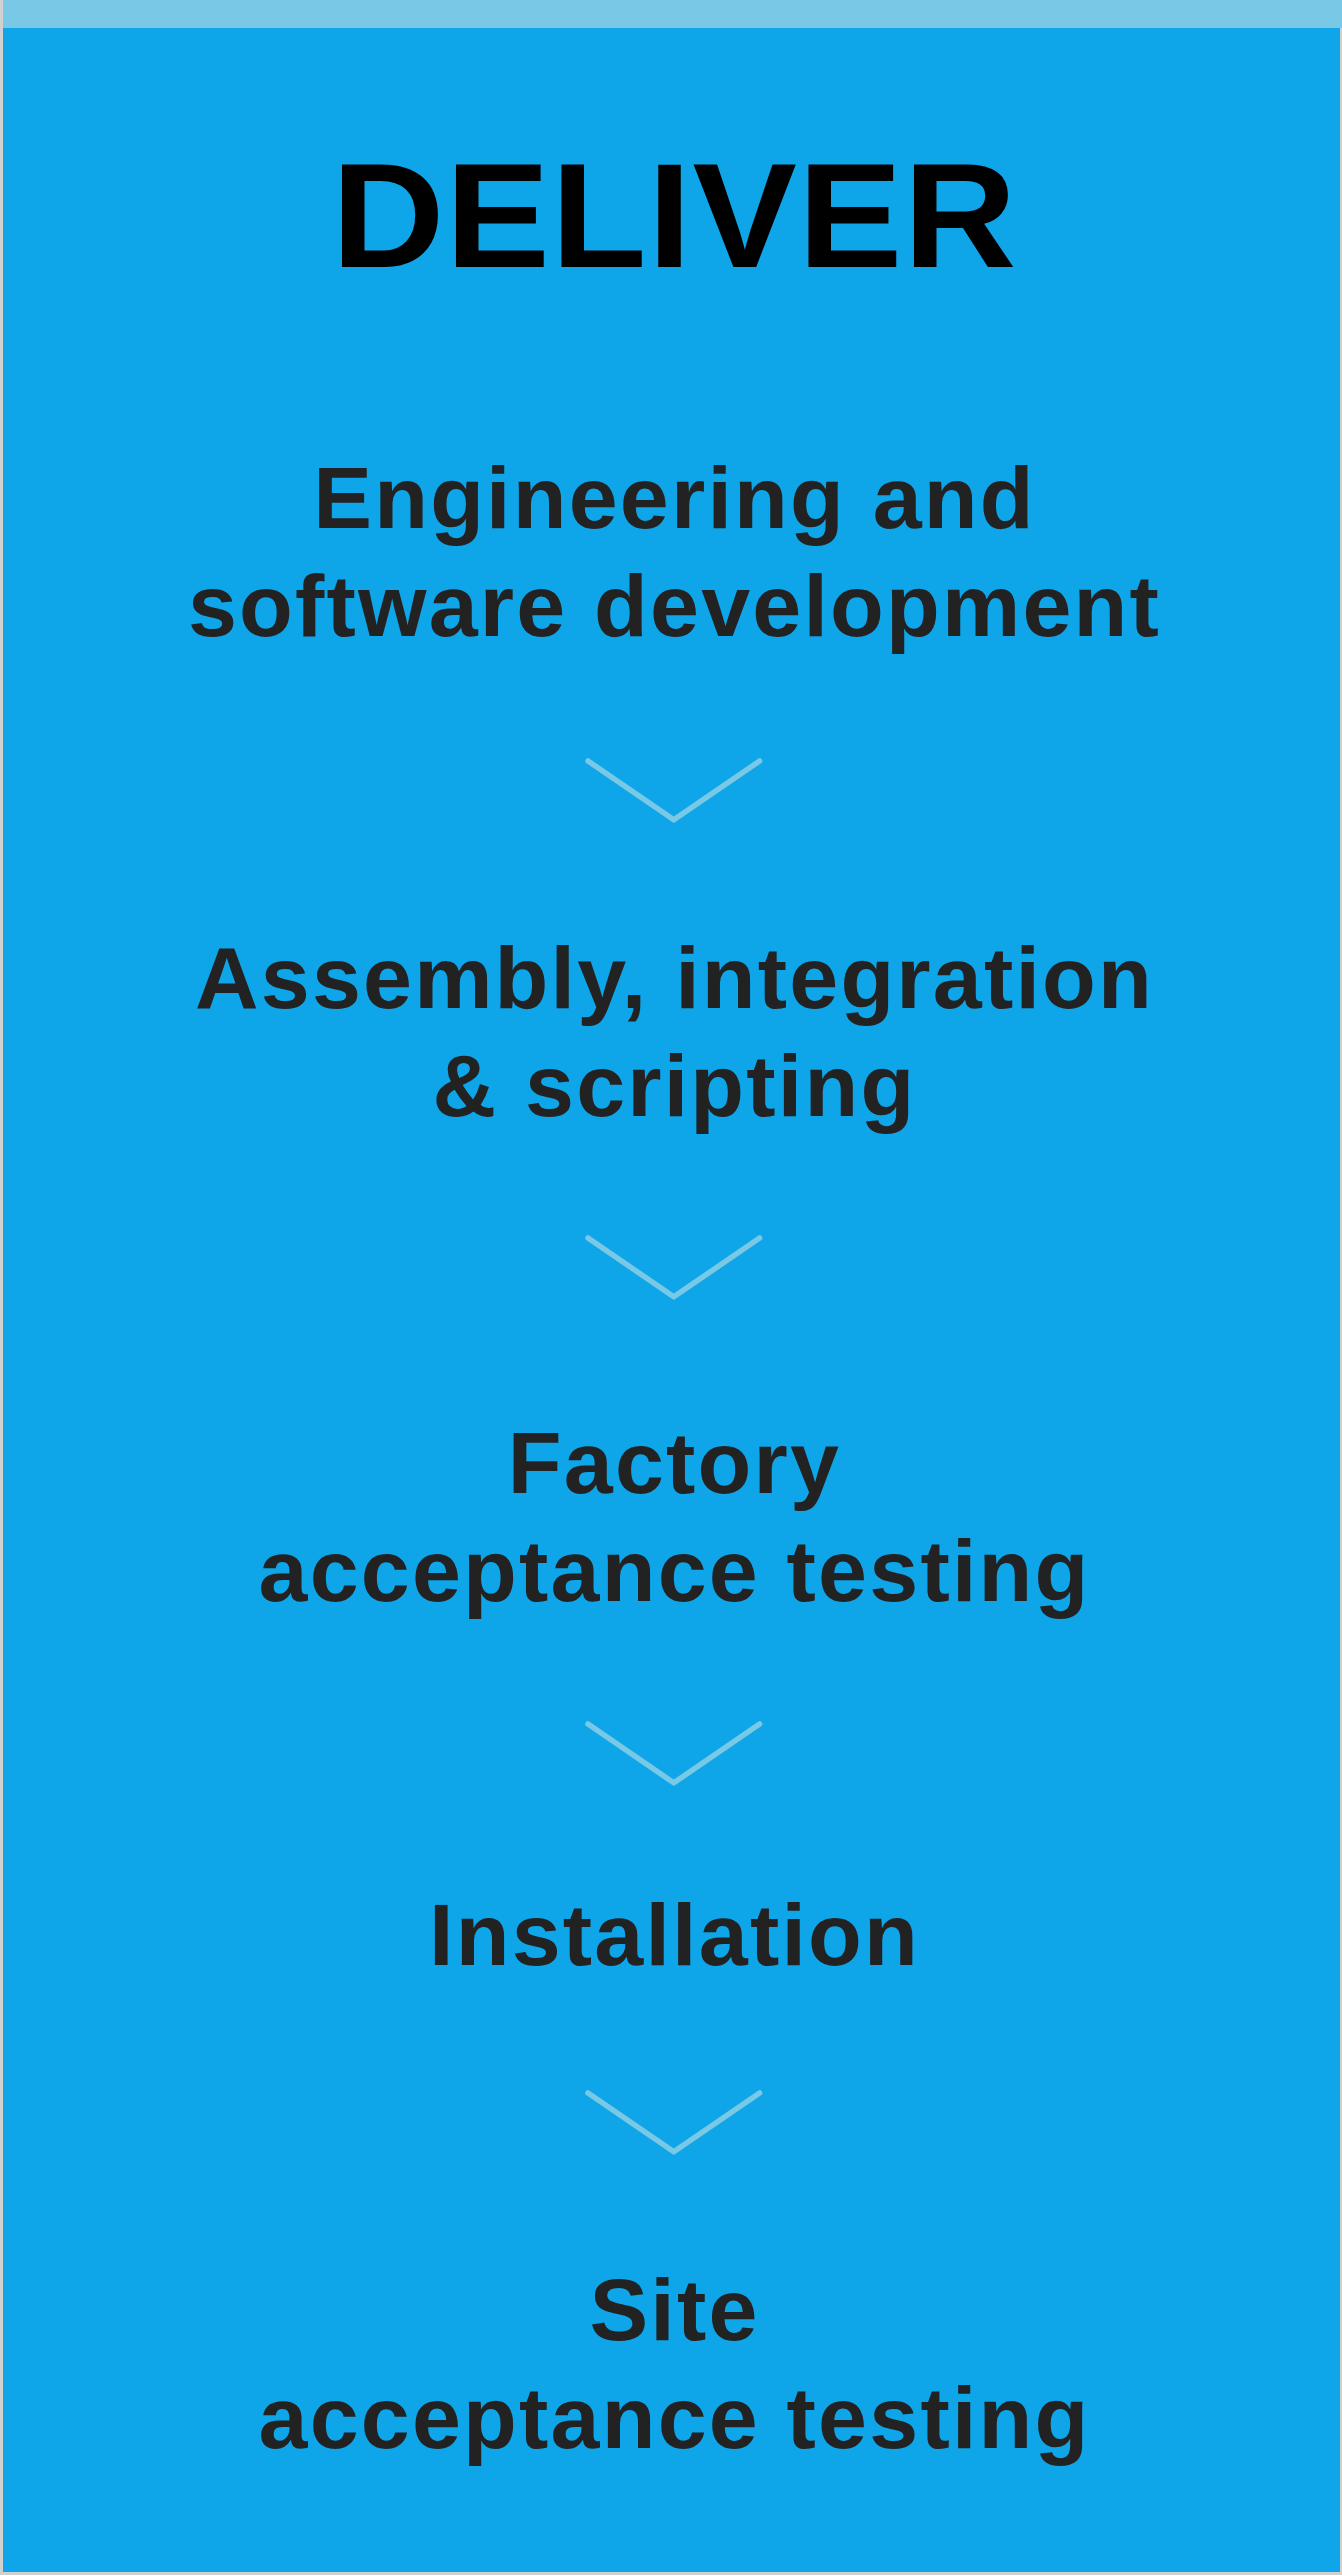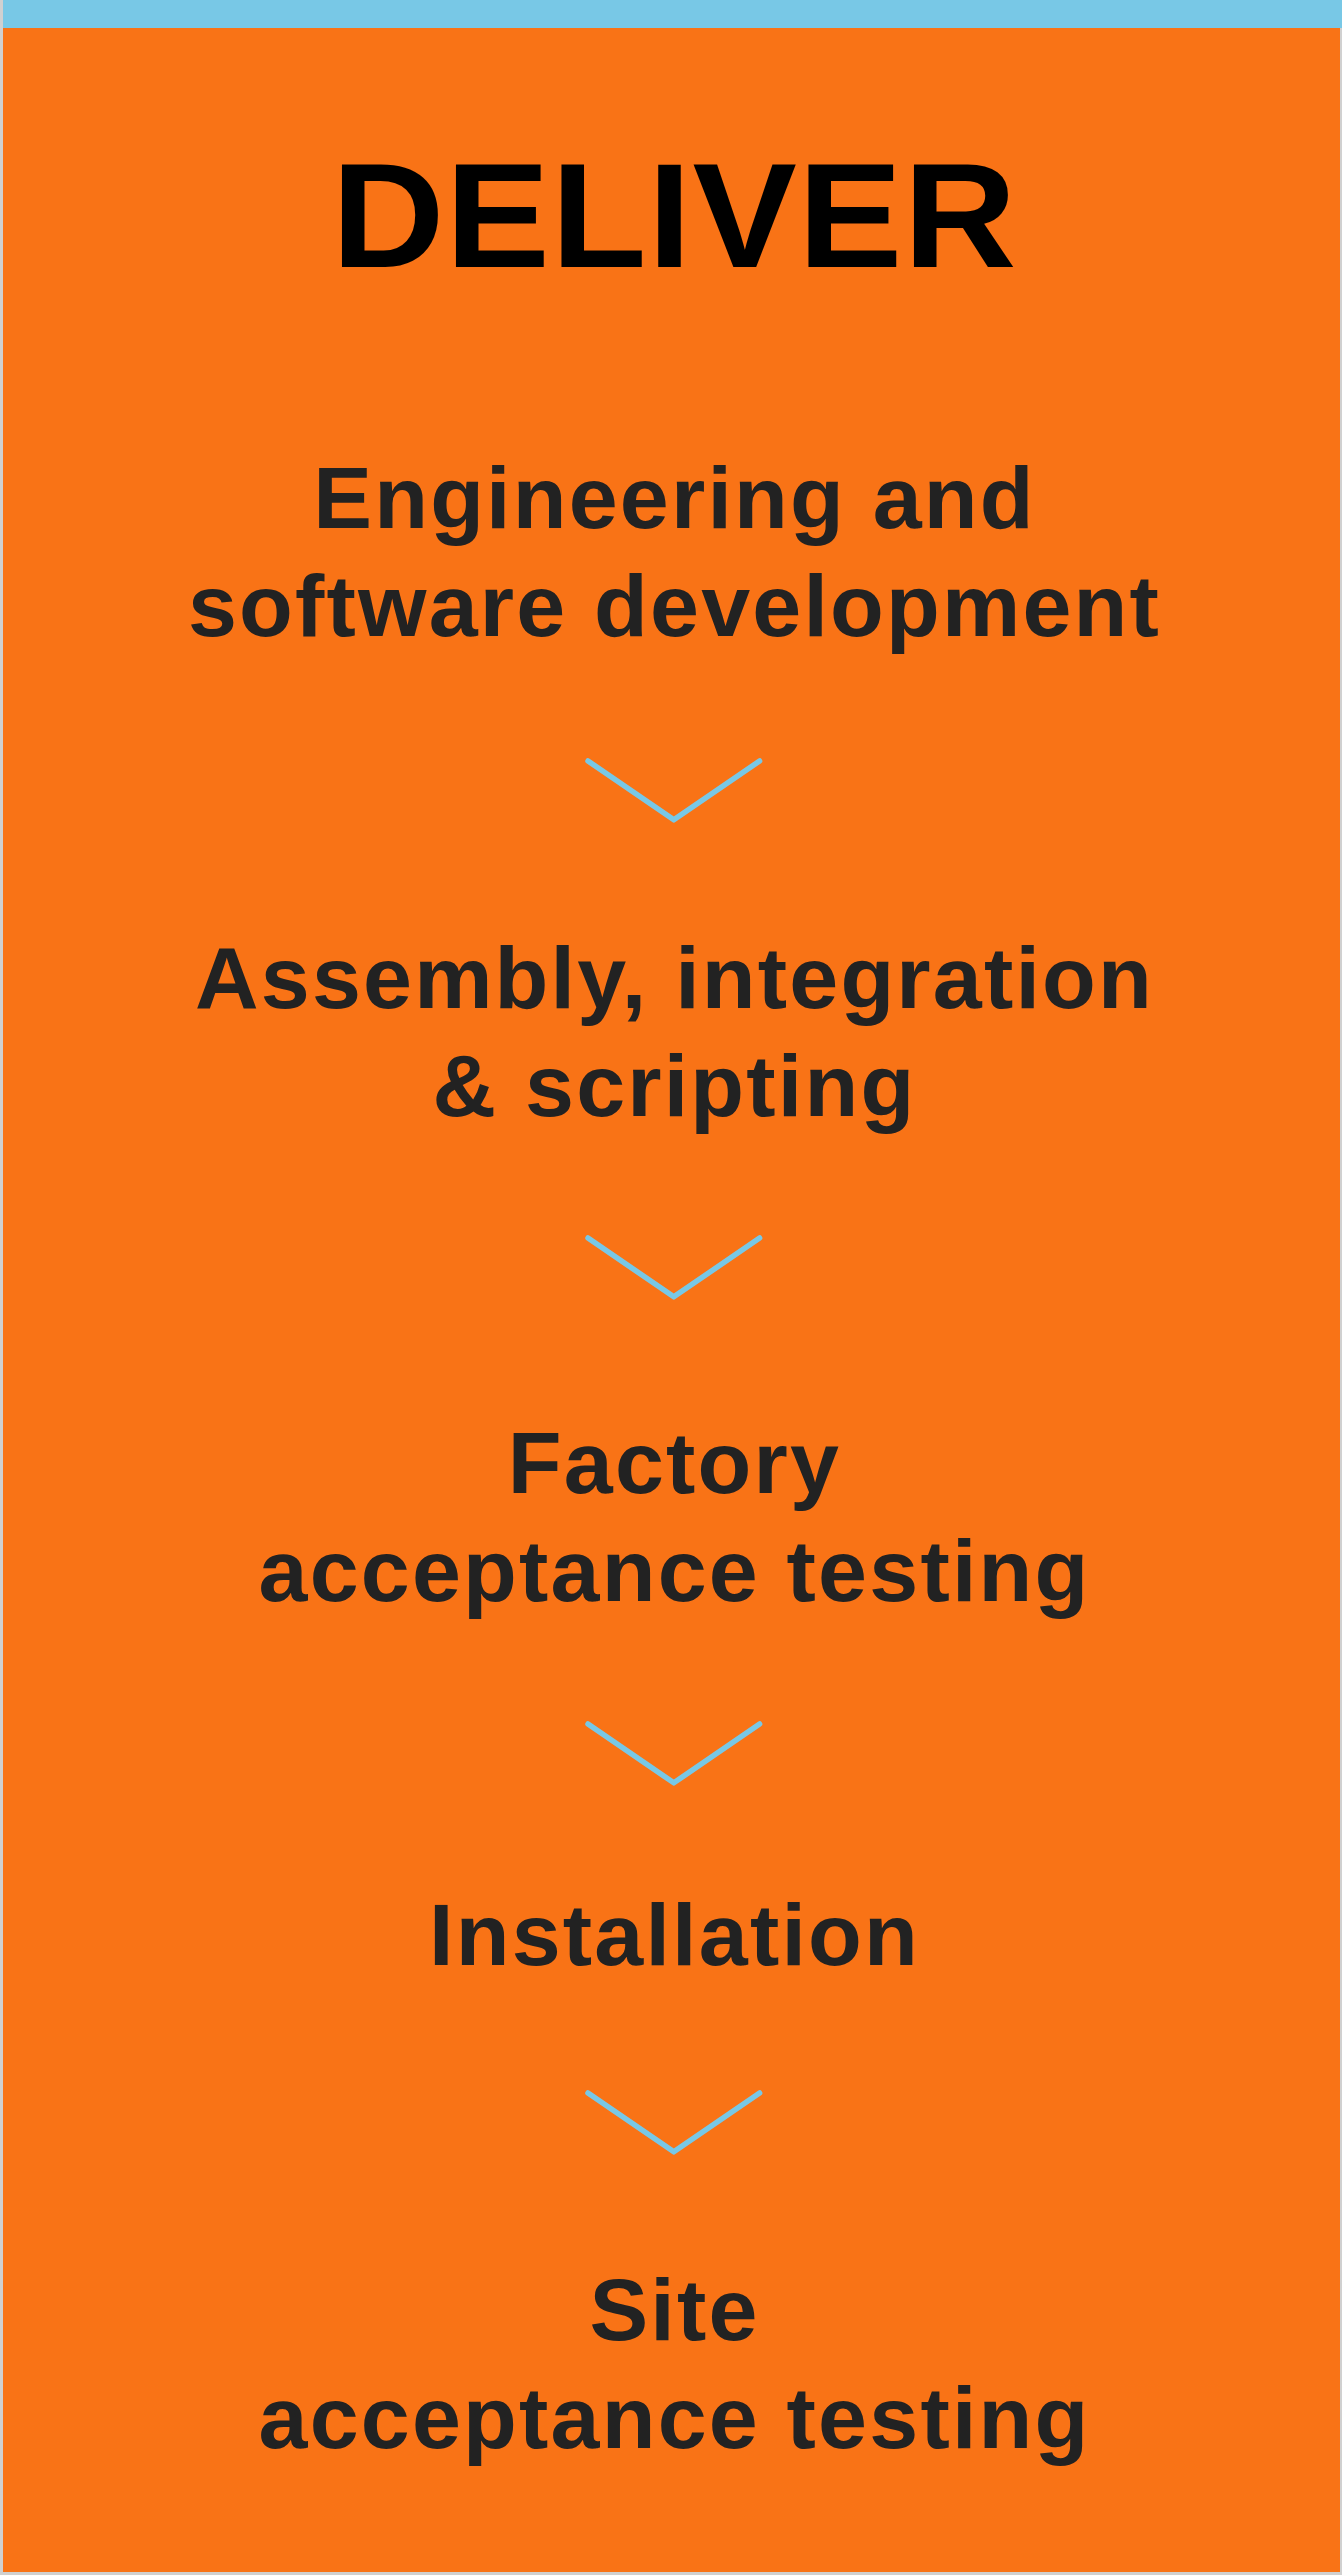--- a/index.html
+++ b/index.html
@@ -1,17 +1,17 @@
 <!DOCTYPE html>
 <html style="font-size:8.8px"><head>
 <meta charset="utf-8">
 <style>
   html, body { margin: 0; padding: 0; background: #ffffff; }
   body { width: 1343px; height: 2576px; position: relative; overflow: hidden; font-family: "Liberation Sans", sans-serif; }
-  .card { position: absolute; left: 0; top: 0; width: 1343px; height: 2576px; box-sizing: border-box; border-left: 3.3px solid #d0d0d0; border-right: 3.3px solid #d0d0d0; border-bottom: 4.4px solid #d0d0d0; background: #f97316; }
+  .card { position: absolute; left: 0; top: 0; width: 1343px; height: 2576px; box-sizing: border-box; border-left: 3.3px solid #d0d0d0; border-right: 3.3px solid #d0d0d0; border-bottom: 4.4px solid #d0d0d0; background: #0ea5e9; }
   .topbar { position: absolute; left: 0; top: 0; width: 1343px; height: 27.6px; }
   .title { position: absolute; left: 0; width: 1343px; top: 141px; text-align: center; font-weight: 700; font-size: 149px; line-height: 149px; color: #000; letter-spacing: 1.1px; transform: scaleX(1.05); }
   .step { position: absolute; left: 0; width: 1343px; text-align: center; font-weight: 700; font-size: 88px; line-height: 108px; color: #222222; letter-spacing: 2.2px; }
   .chev { position: absolute; left: 579px; width: 188px; height: 77px; }
 </style>
 </head>
 <body>
 
 <div class="card">
   <div class="topbar" style="background:#78C8E6"></div>

